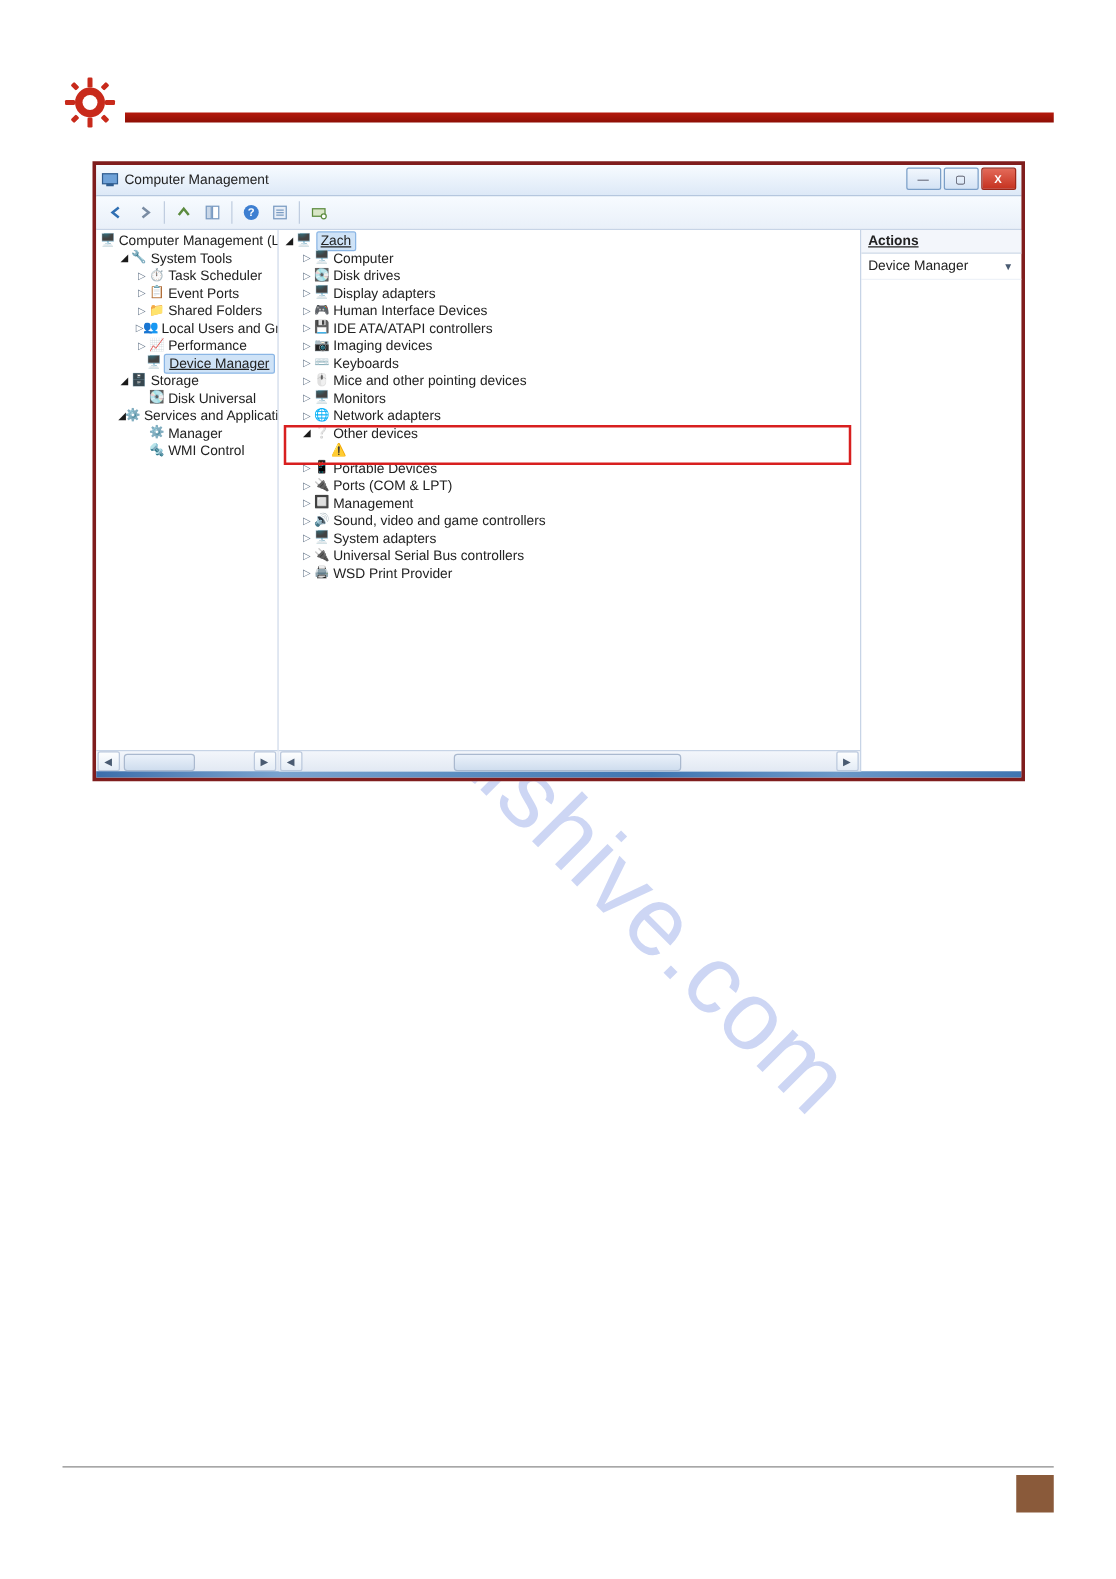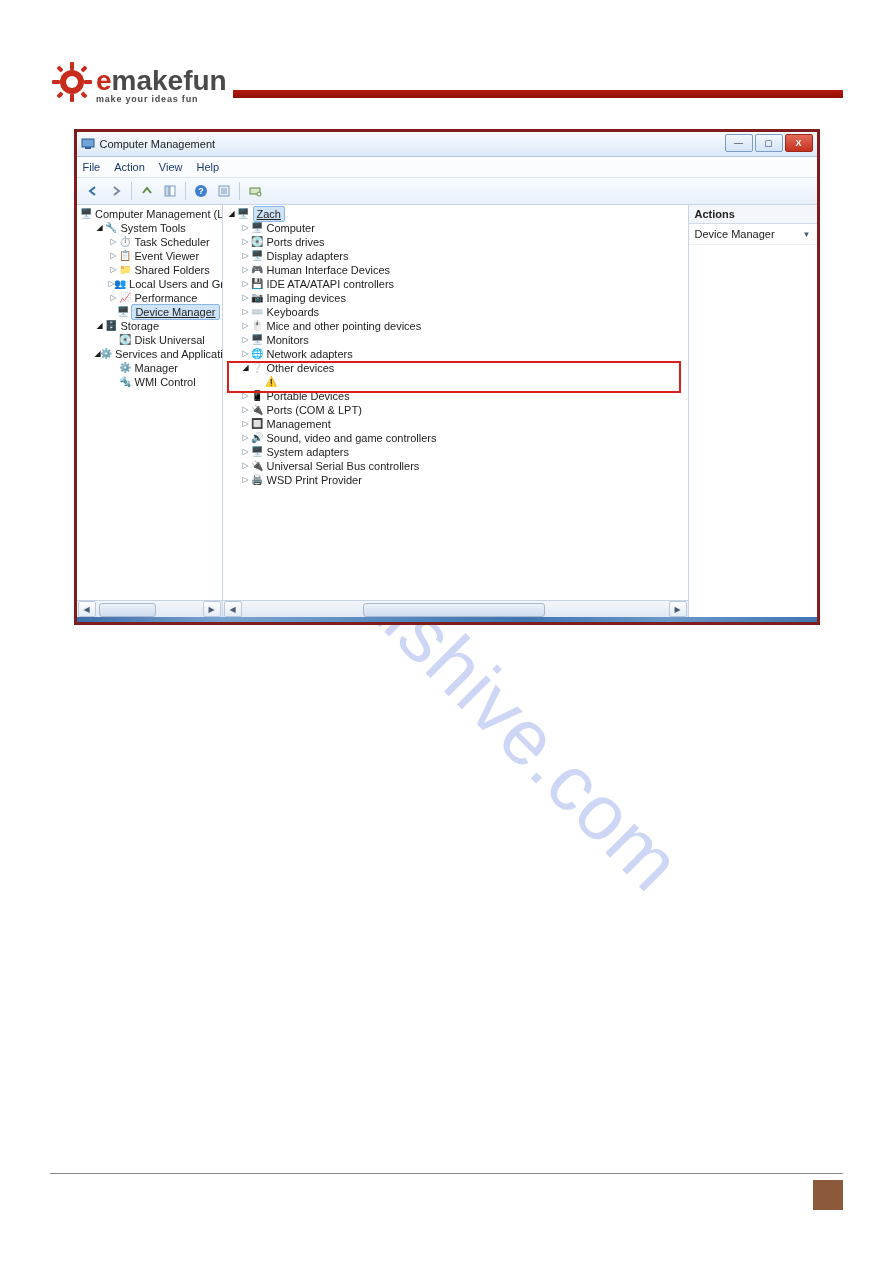--- a/index.html
+++ b/index.html
@@ -204,20 +204,21 @@
     align-items:center;
   }
   .sb-btn { width:16px;height:14px;border:1px solid #bcc9dd;background:linear-gradient(#fdfefe,#e4ecf6);border-radius:2px;display:flex;align-items:center;justify-content:center;font-size:8px;color:#4a5b72;margin:0 1px;}
   .sb-track { flex:1; position:relative; height:14px; }
   .sb-thumb { position:absolute; height:12px; top:1px; background:linear-gradient(#eaf1fa,#cfddee); border:1px solid #aab9cf; border-radius:3px; }
   .actions-header {
     background:#f3f6fb;
     border-bottom:1px solid #d0dae8;
     font-weight:bold;
     padding: 3px 6px;
+    text-decoration: underline;
   }
   .actions-item {
     padding: 4px 6px;
     display:flex;align-items:center;justify-content:space-between;
     border-bottom:1px solid #eef2f8;
   }
   .dd-arrow { font-size:8px; color:#4a5b72; }
   .bottom-strip {
     height: 5px;
     background: linear-gradient(90deg,#3c6eab 0%, #7aa3cf 20%, #5a8cc0 40%, #3f75b1 60%, #6b98c8 80%, #3f75b1 100%);
@@ -269,26 +270,20 @@
               <rect x="2" y="20" width="8" height="4" rx="1"></rect>
               <rect x="34" y="20" width="8" height="4" rx="1"></rect>
               <rect x="7" y="7" width="6" height="4" rx="1" transform="rotate(45 10 9)"></rect>
               <rect x="31" y="7" width="6" height="4" rx="1" transform="rotate(-45 34 9)"></rect>
               <rect x="7" y="33" width="6" height="4" rx="1" transform="rotate(-45 10 35)"></rect>
               <rect x="31" y="33" width="6" height="4" rx="1" transform="rotate(45 34 35)"></rect>
             </g>
           </g>
         </svg>
       </div>
-      <div class="logo-text">
-        <div class="logo-main">
-          <span>e</span><span class="norm">makefun</span>
-        </div>
-        <div class="logo-sub">make your ideas fun</div>
-      </div>
     </div>
     <div class="red-rule"></div>
   </div>
 
   <div class="screenshot">
 
     <div class="titlebar">
       <span class="t-icon">
         <svg width="14" height="14" viewBox="0 0 14 14">
             <rect x="1" y="2" width="12" height="8" fill="#6fa2d8" stroke="#2f5d90"></rect>
@@ -296,26 +291,20 @@
           </svg>
       </span>
       <span>Computer Management</span>
       <div class="win-controls">
         <div class="wc">—</div>
         <div class="wc">▢</div>
         <div class="wc close">X</div>
       </div>
     </div>
 
-    <div class="menubar">
-      <span>File</span>
-      <span>Action</span>
-      <span>View</span>
-      <span>Help</span>
-    </div>
 
     <div class="toolbar">
       <div class="tb-btn">
           <svg width="14" height="14" viewBox="0 0 14 14">
             <path d="M9 3 L4 7 L9 11" stroke="#2f6fb3" stroke-width="2" fill="none"></path>
           </svg>
         </div>
       <div class="tb-btn">
           <svg width="14" height="14" viewBox="0 0 14 14">
             <path d="M5 3 L10 7 L5 11" stroke="#7a8ca3" stroke-width="2" fill="none"></path>
@@ -371,21 +360,21 @@
               <span>System Tools</span>
             </div>
           <div class="node ind2">
               <span class="arrow">▷</span>
               <span class="ic">⏱️</span>
               <span>Task Scheduler</span>
             </div>
           <div class="node ind2">
               <span class="arrow">▷</span>
               <span class="ic">📋</span>
-              <span>Event Viewer</span>
+              <span>Event Ports</span>
             </div>
           <div class="node ind2">
               <span class="arrow">▷</span>
               <span class="ic">📁</span>
               <span>Shared Folders</span>
             </div>
           <div class="node ind2">
               <span class="arrow">▷</span>
               <span class="ic">👥</span>
               <span>Local Users and Groups</span>
@@ -443,21 +432,21 @@
               <span class="sel">Zach</span>
             </div>
           <div class="node ind1">
               <span class="arrow">▷</span>
               <span class="ic">🖥️</span>
               <span>Computer</span>
             </div>
           <div class="node ind1">
               <span class="arrow">▷</span>
               <span class="ic">💽</span>
-              <span>Ports drives</span>
+              <span>Disk drives</span>
             </div>
           <div class="node ind1">
               <span class="arrow">▷</span>
               <span class="ic">🖥️</span>
               <span>Display adapters</span>
             </div>
           <div class="node ind1">
               <span class="arrow">▷</span>
               <span class="ic">🎮</span>
               <span>Human Interface Devices</span>

